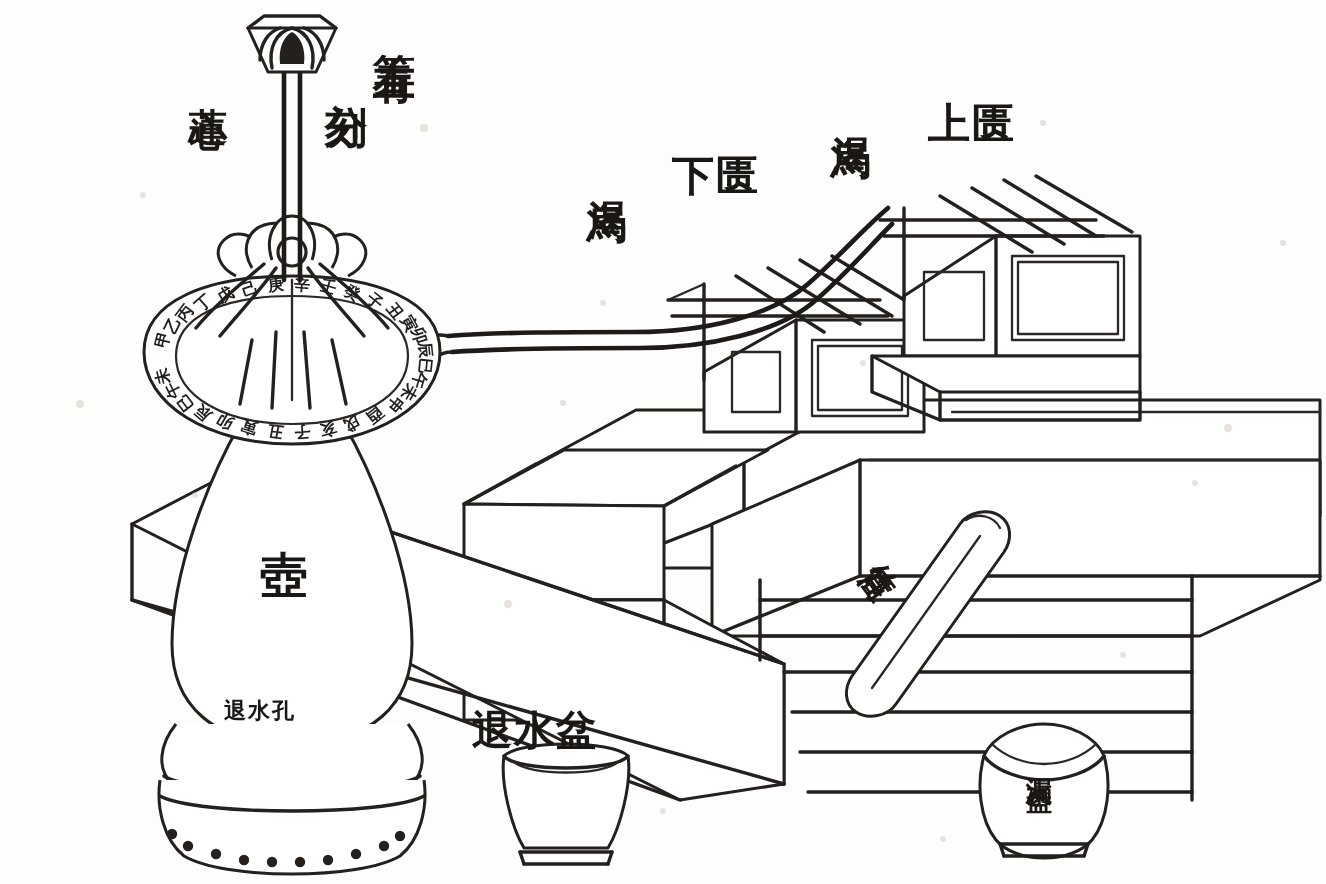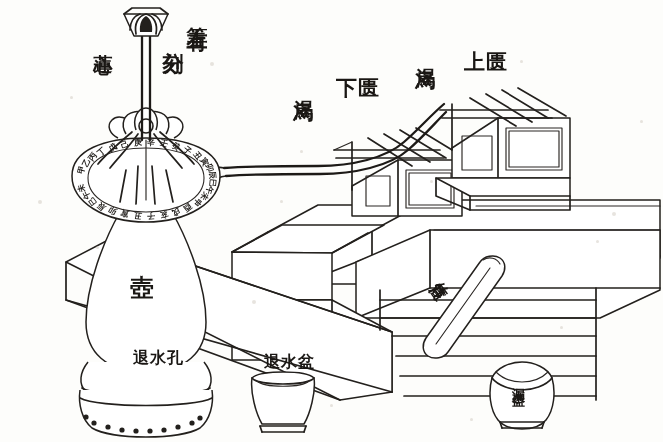--- a/index.html
+++ b/index.html
@@ -251,23 +251,23 @@
 
 </svg>
 
 <div class="lbl-vert" style="left:186px;top:10px;font-size:21px;">筭上有</div>
 <div class="lbl-vert" style="left:162px;top:34px;font-size:21px;">刻分</div>
 
 <div class="lbl-vert" style="left:94px;top:38px;font-size:19px;">蓮心</div>
 
 <div class="lbl-horz" style="left:130px;top:272px;font-size:24px;">壺</div>
 
-<div class="lbl-horz" style="left:112px;top:348px;font-size:16px;direction:rtl;margin-left:21px;">退水孔</div>
-
-<div class="lbl-horz" style="left:264px;top:352px;font-size:16px;direction:rtl;">退水盆</div>
+<div class="lbl-horz" style="left:112px;top:348px;font-size:11px;direction:rtl;">退水孔</div>
+
+<div class="lbl-horz" style="left:236px;top:352px;font-size:20px;direction:rtl;">退水盆</div>
 
 <div class="lbl-vert" style="left:294px;top:84px;font-size:20px;">渴烏</div>
 
 <div class="lbl-horz" style="left:336px;top:74px;font-size:21px;direction:rtl;">下匮</div>
 
 <div class="lbl-vert" style="left:416px;top:52px;font-size:20px;">渴烏</div>
 
 <div class="lbl-horz" style="left:464px;top:28px;font-size:21px;direction:rtl;margin-top:20px;">上匮</div>
 
 <div class="lbl-vert" style="left:452px;top:272px;font-size:15px;transform:rotate(54deg);transform-origin:top left;">竹注筒</div>

